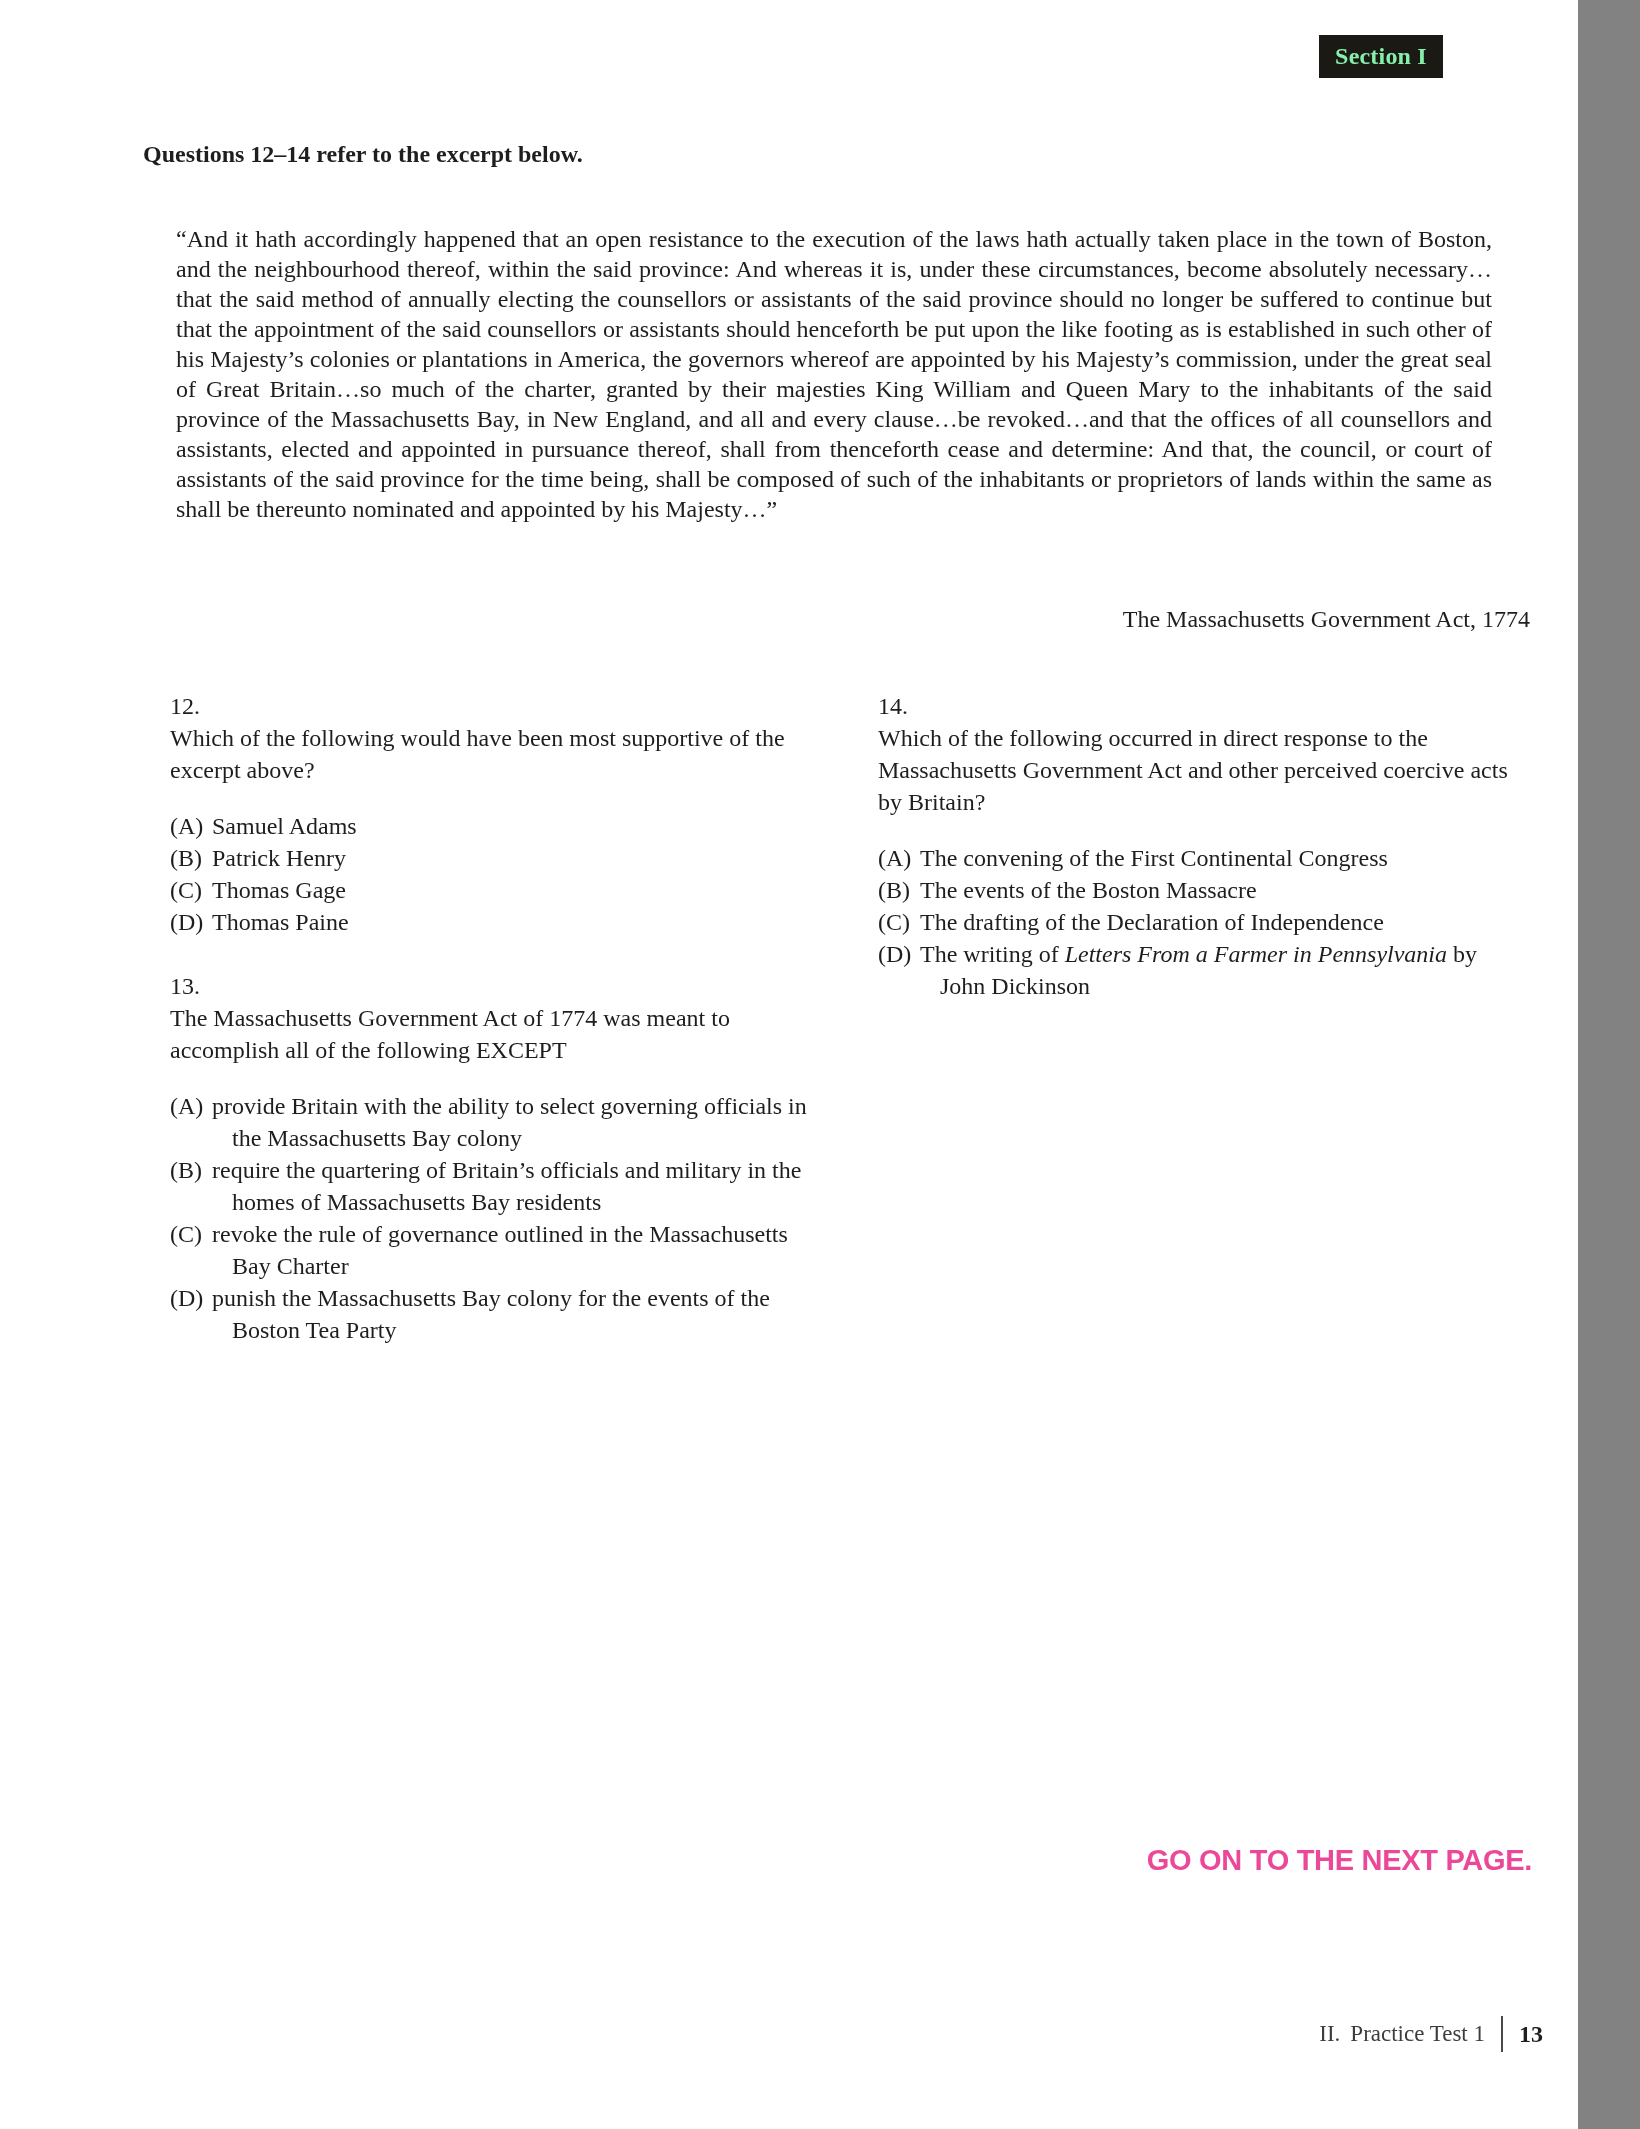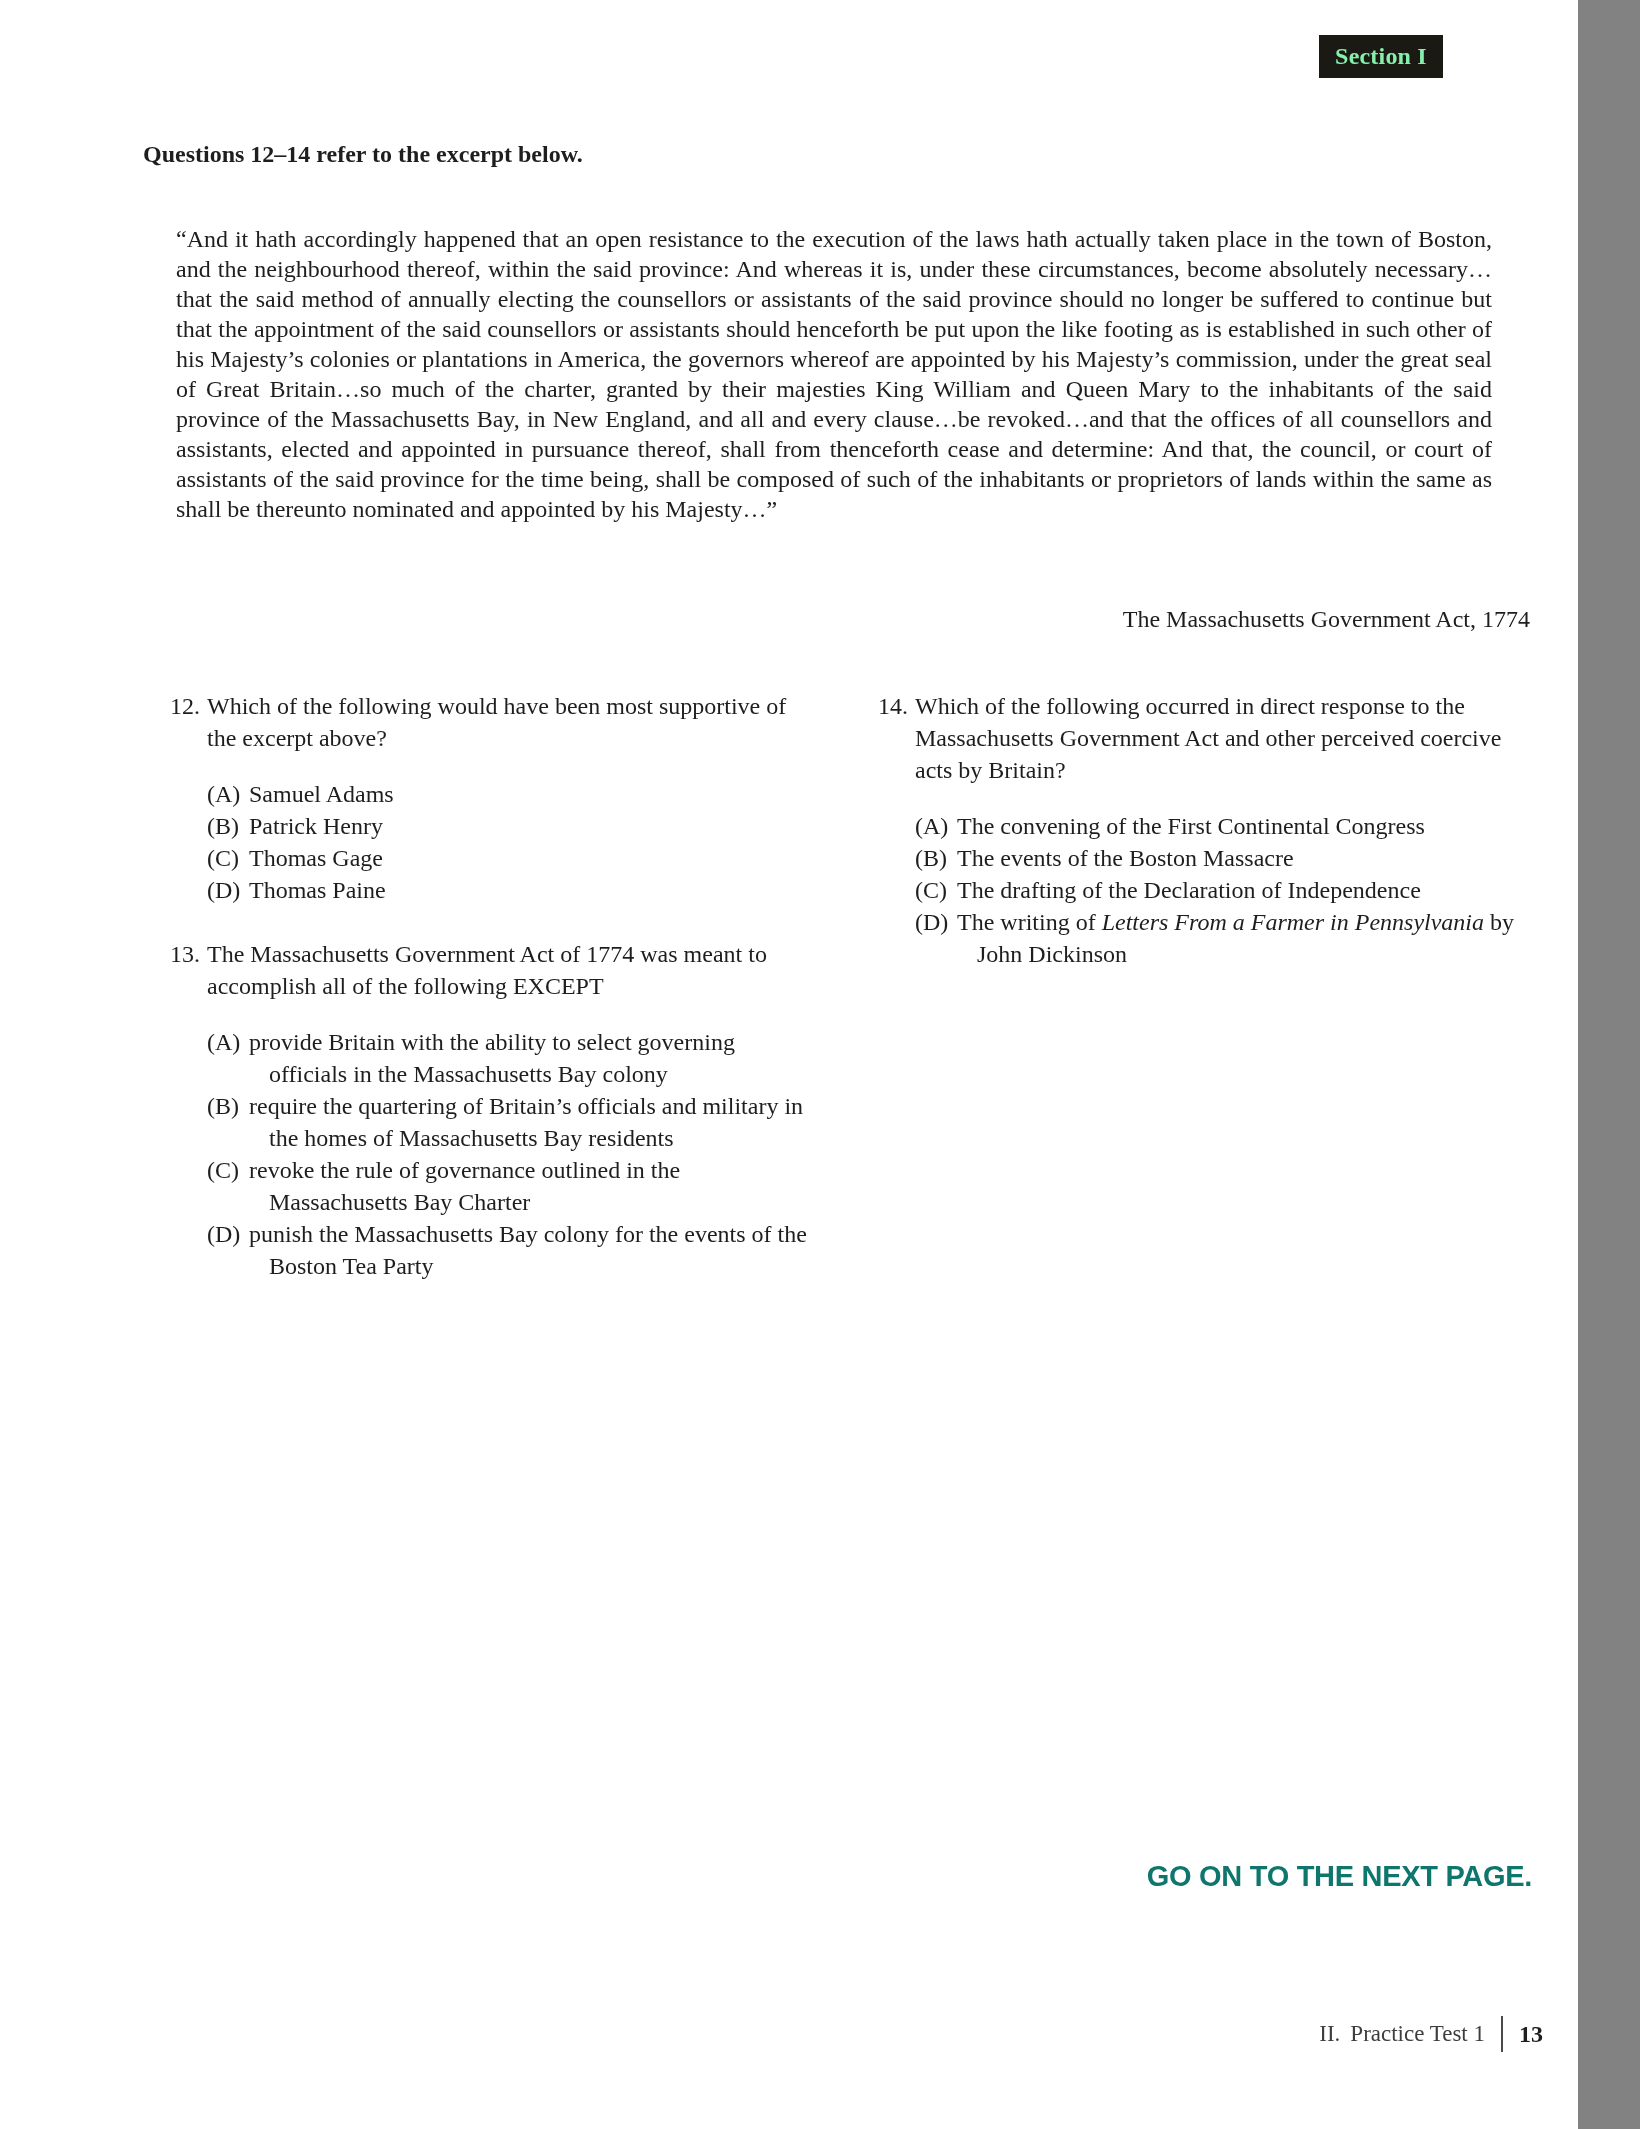--- a/index.html
+++ b/index.html
@@ -36,36 +36,35 @@
     text-align:justify;
   }
   .attribution {
     position:absolute; left:176px; top:606px;
     width:1354px;
     font-size:24px; text-align:right;
   }
   .col { position:absolute; top:690px; font-size:24px; line-height:32px; }
   .col-left  { left:170px; width:645px; }
   .col-right { left:878px; width:640px; }
-  .question { display:flex; }
+  .question { display:flex;flex-direction:column; }
   .question + .question { margin-top:32px; }
   .q-num { width:37px; flex:none; }
   .q-body { flex:1; }
   .q-text { margin-bottom:24px; }
   .opt { display:flex; }
   .opt-letter { width:42px; flex:none; }
   .opt-text { flex:1; padding-left:20px; text-indent:-20px; }
   .italic { font-style:italic; }
   .go-on {
     position:absolute; top:1844px; right:108px;
     font-family:"Liberation Sans", sans-serif;
     font-weight:bold; font-size:29px;
-    color:#0f766e;
+    color:#ec4899;
     letter-spacing:-0.3px;
-    margin-top:16px;
   }
   .footer {
     position:absolute; top:2016px; right:97px;
     display:flex; align-items:center;
     font-family:Liberation Serif, serif;
     font-size:23px; color:#3d3d3d;
   }
   .footer .sect { margin-right:10px; }
   .footer .divider {
     width:2px; height:36px; background:#4a4a4a;

